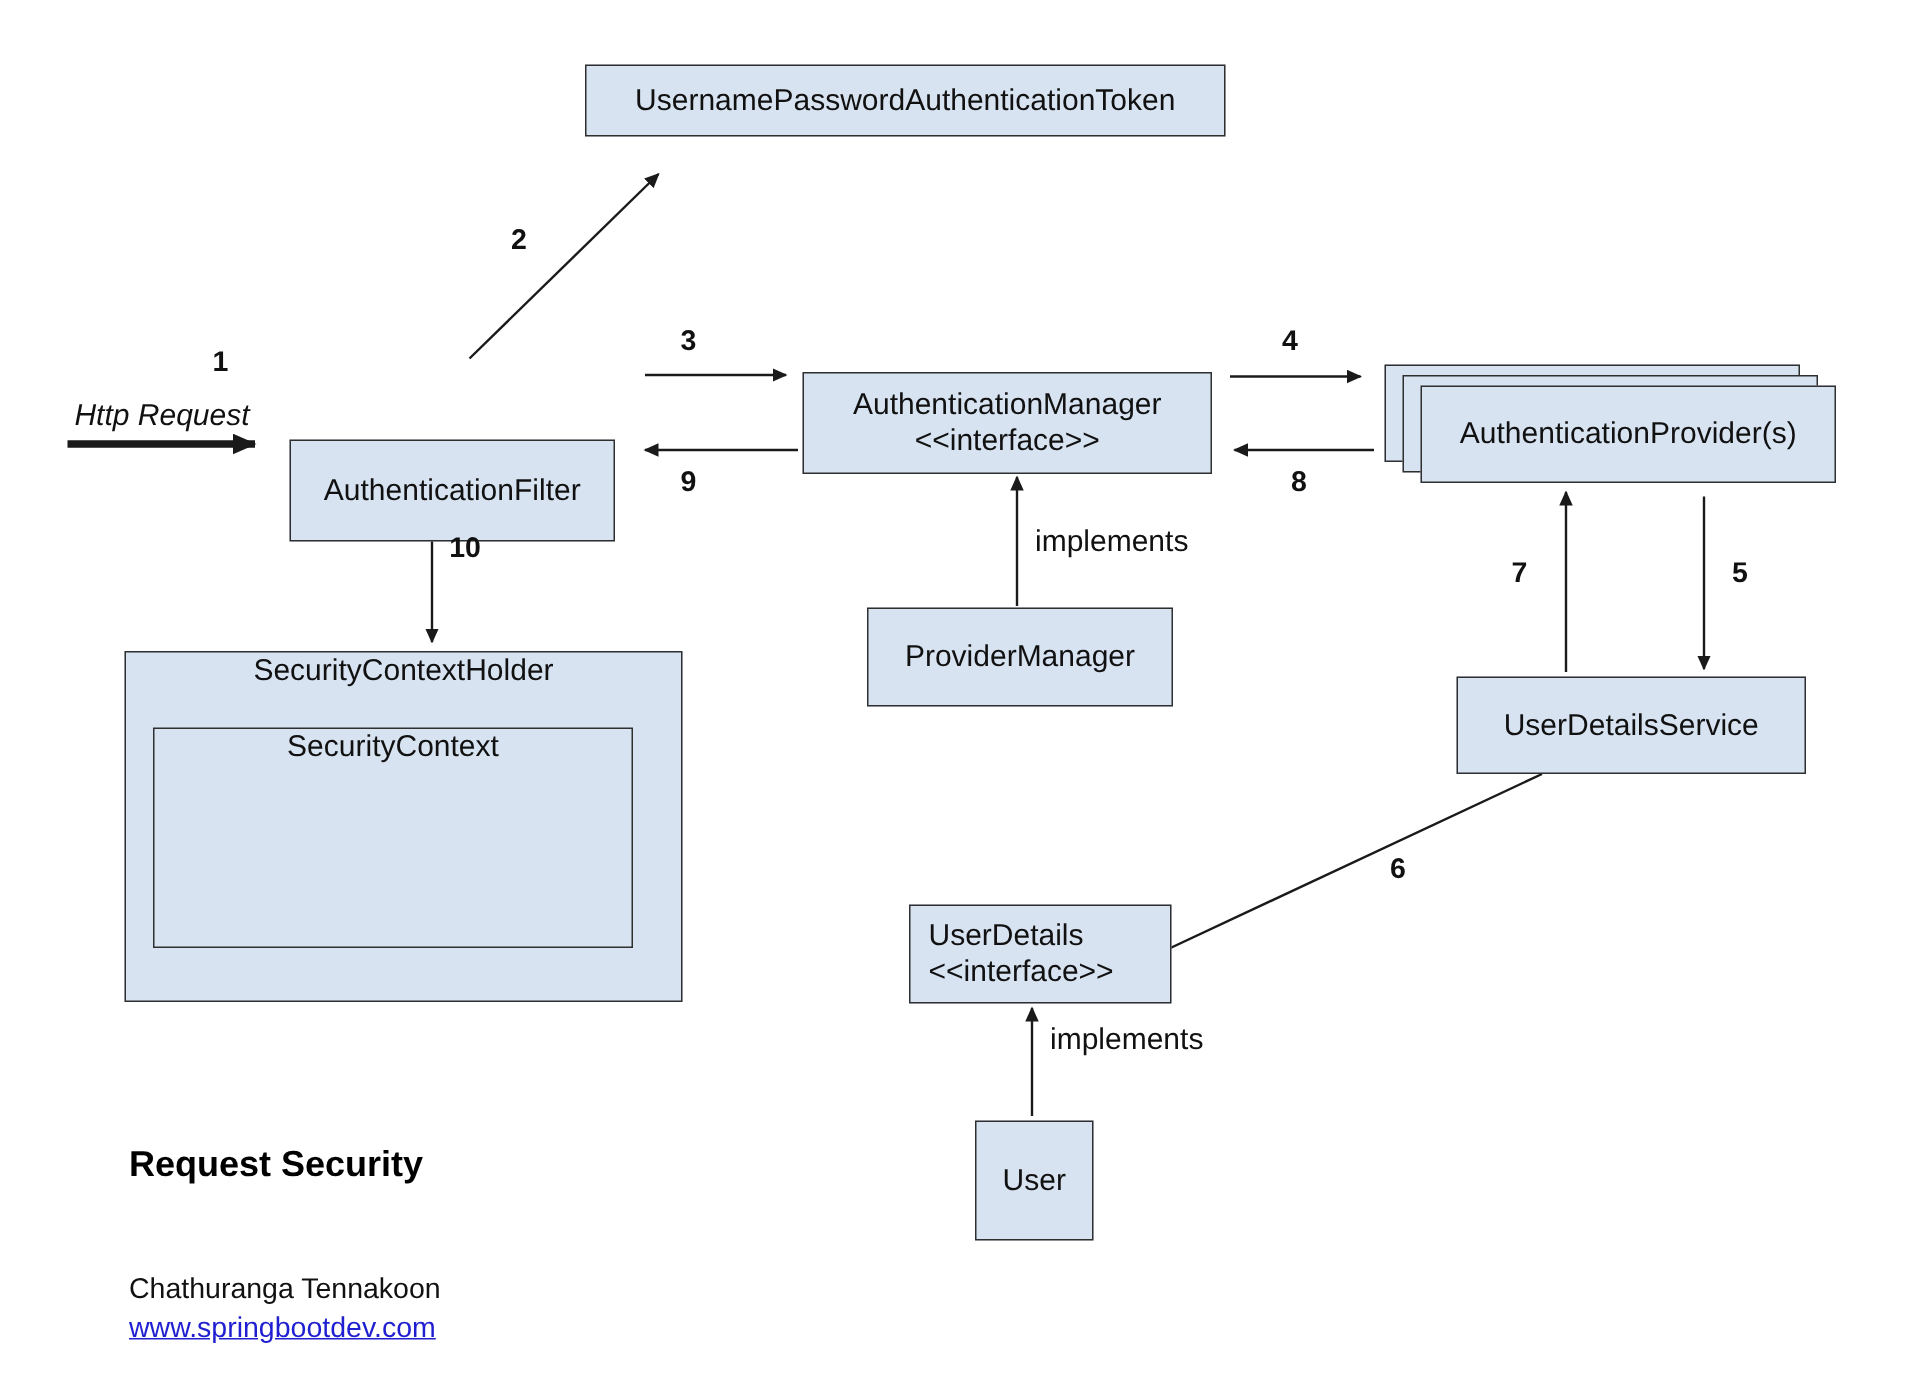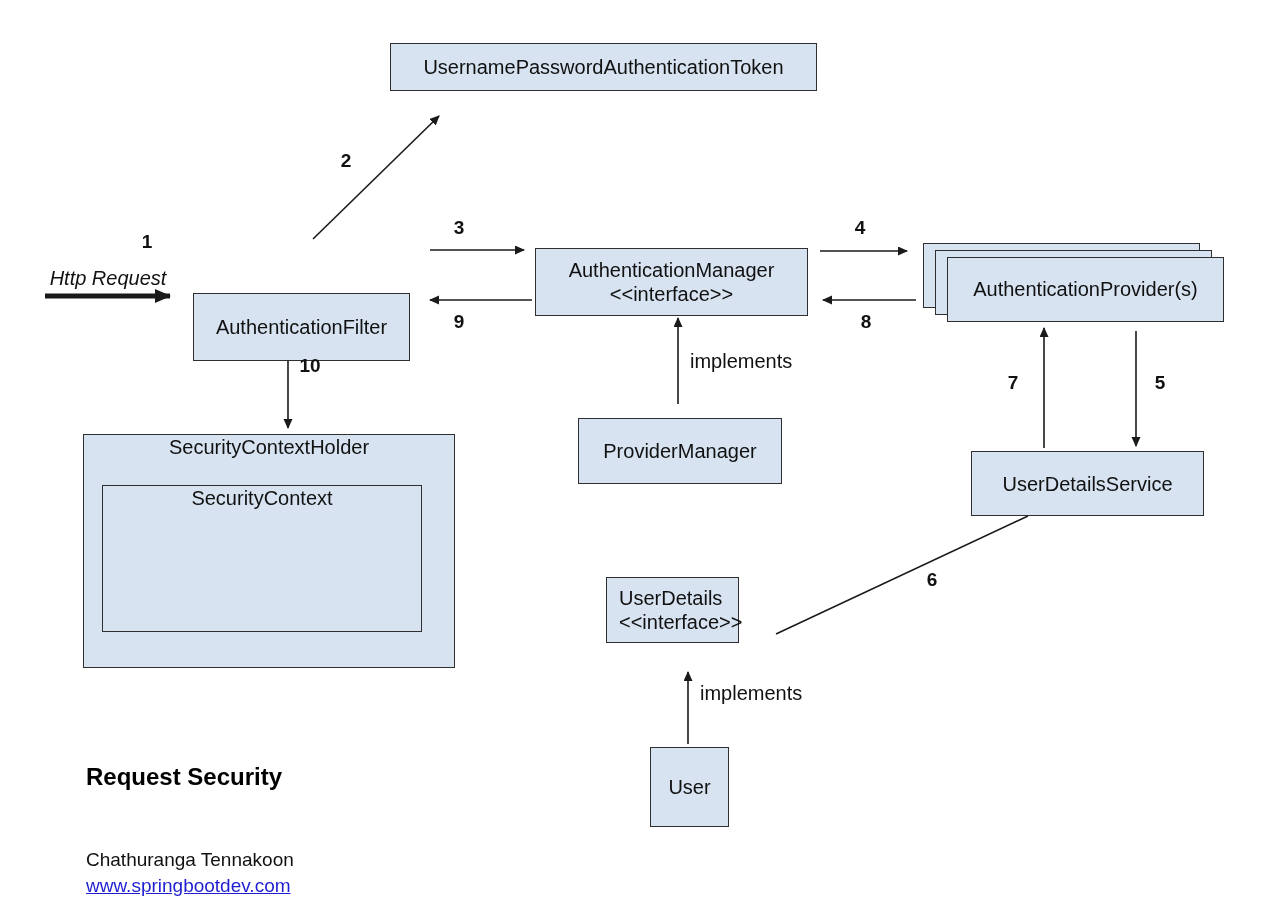--- a/index.html
+++ b/index.html
@@ -140,29 +140,29 @@
     <span>AuthenticationManager</span>
     <span>&lt;&lt;interface&gt;&gt;</span>
   </div>
 
   <div class="stack-box" style="left:923px; top:243px;"></div>
   <div class="stack-box" style="left:935px; top:250px;"></div>
   <div class="stack-box stack-front" style="left:947px; top:257px;">
     <span>AuthenticationProvider(s)</span>
   </div>
 
-  <div class="box" style="left:578px; top:418px; width:204px; height:66px;">
+  <div class="box" style="left:578px; top:405px; width:204px; height:66px;">
     <span>ProviderManager</span>
   </div>
 
   <div class="box" style="left:971px; top:451px; width:233px; height:65px;justify-content:center;">
     <span>UserDetailsService</span>
   </div>
 
-  <div class="box left-align" style="left:606px; top:577px; width:133px; height:66px;">
+  <div class="box left-align" style="left:606px; top:603px; width:175px; height:66px;">
     <span>UserDetails</span>
     <span>&lt;&lt;interface&gt;&gt;</span>
   </div>
 
   <div class="box" style="left:650px; top:747px; width:79px; height:80px;">
     <span>User</span>
   </div>
 
   <div class="box top-label" style="left:83px; top:434px; width:372px; height:234px;">
     <span class="nest-title">SecurityContextHolder</span>

